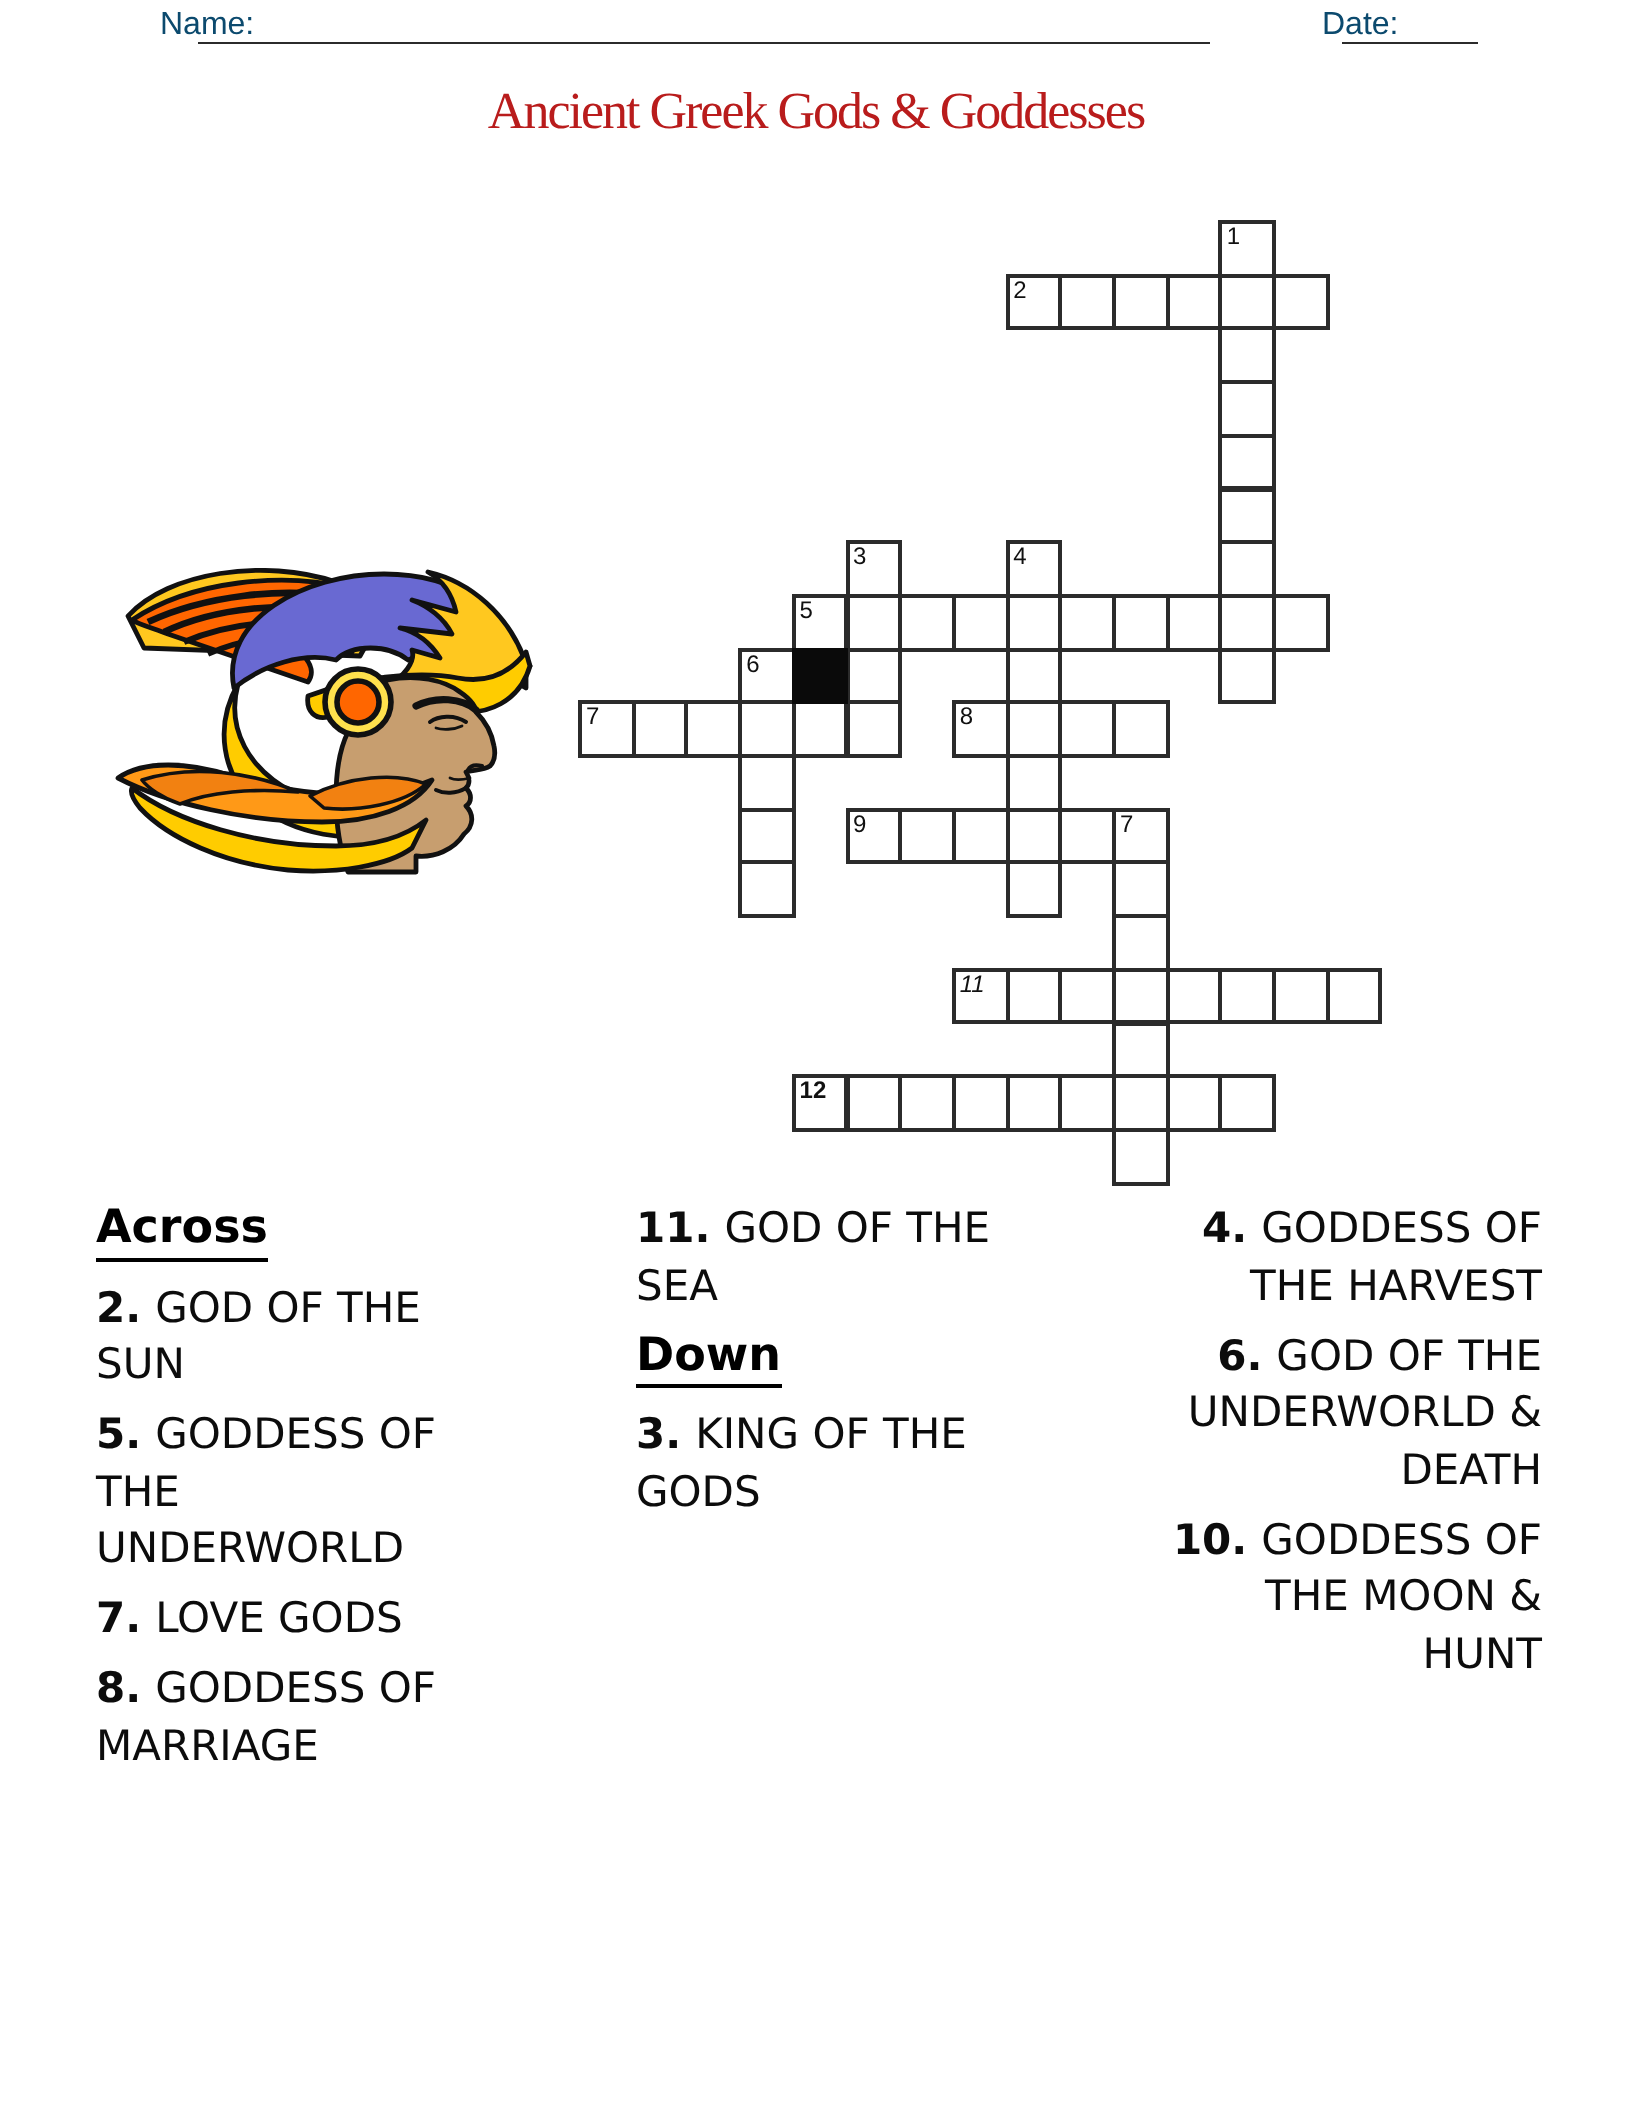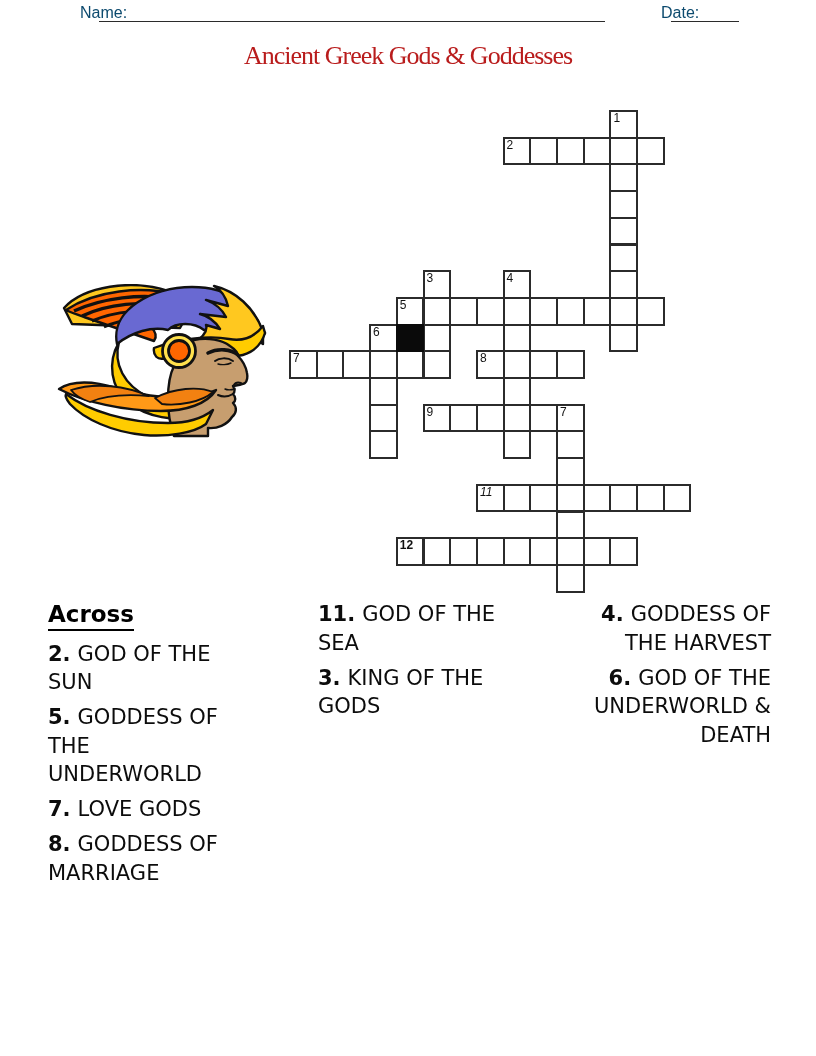--- a/index.html
+++ b/index.html
@@ -205,25 +205,29 @@
       <div class="clue"><b>5.</b><span class="ct">GODDESS OF
 THE
 UNDERWORLD</span></div>
       <div class="clue"><b>7.</b><span class="ct">LOVE GODS</span></div>
       <div class="clue"><b>8.</b><span class="ct">GODDESS OF
 MARRIAGE</span></div>
     </div>
     <div class="clue-col" style="left:290px;width:243px;margin-left:28px;">
       <div class="clue"><b>11.</b><span class="ct">GOD OF THE
 SEA</span></div>
+      <div class="clue-heading"><span>Down</span></div>
       <div class="clue"><b>3.</b><span class="ct">KING OF THE
 GODS</span></div>
     </div>
     <div class="clue-col" style="left:533px;width:238px;text-align:right;">
       <div class="clue"><b>4.</b><span class="ct">GODDESS OF
 THE HARVEST</span></div>
       <div class="clue"><b>6.</b><span class="ct">GOD OF THE
 UNDERWORLD &amp;
 DEATH</span></div>
+      <div class="clue"><b>10.</b><span class="ct">GODDESS OF
+THE MOON &amp;
+HUNT</span></div>
     </div>
   </div>
 
 </div>
 
 </body></html>

